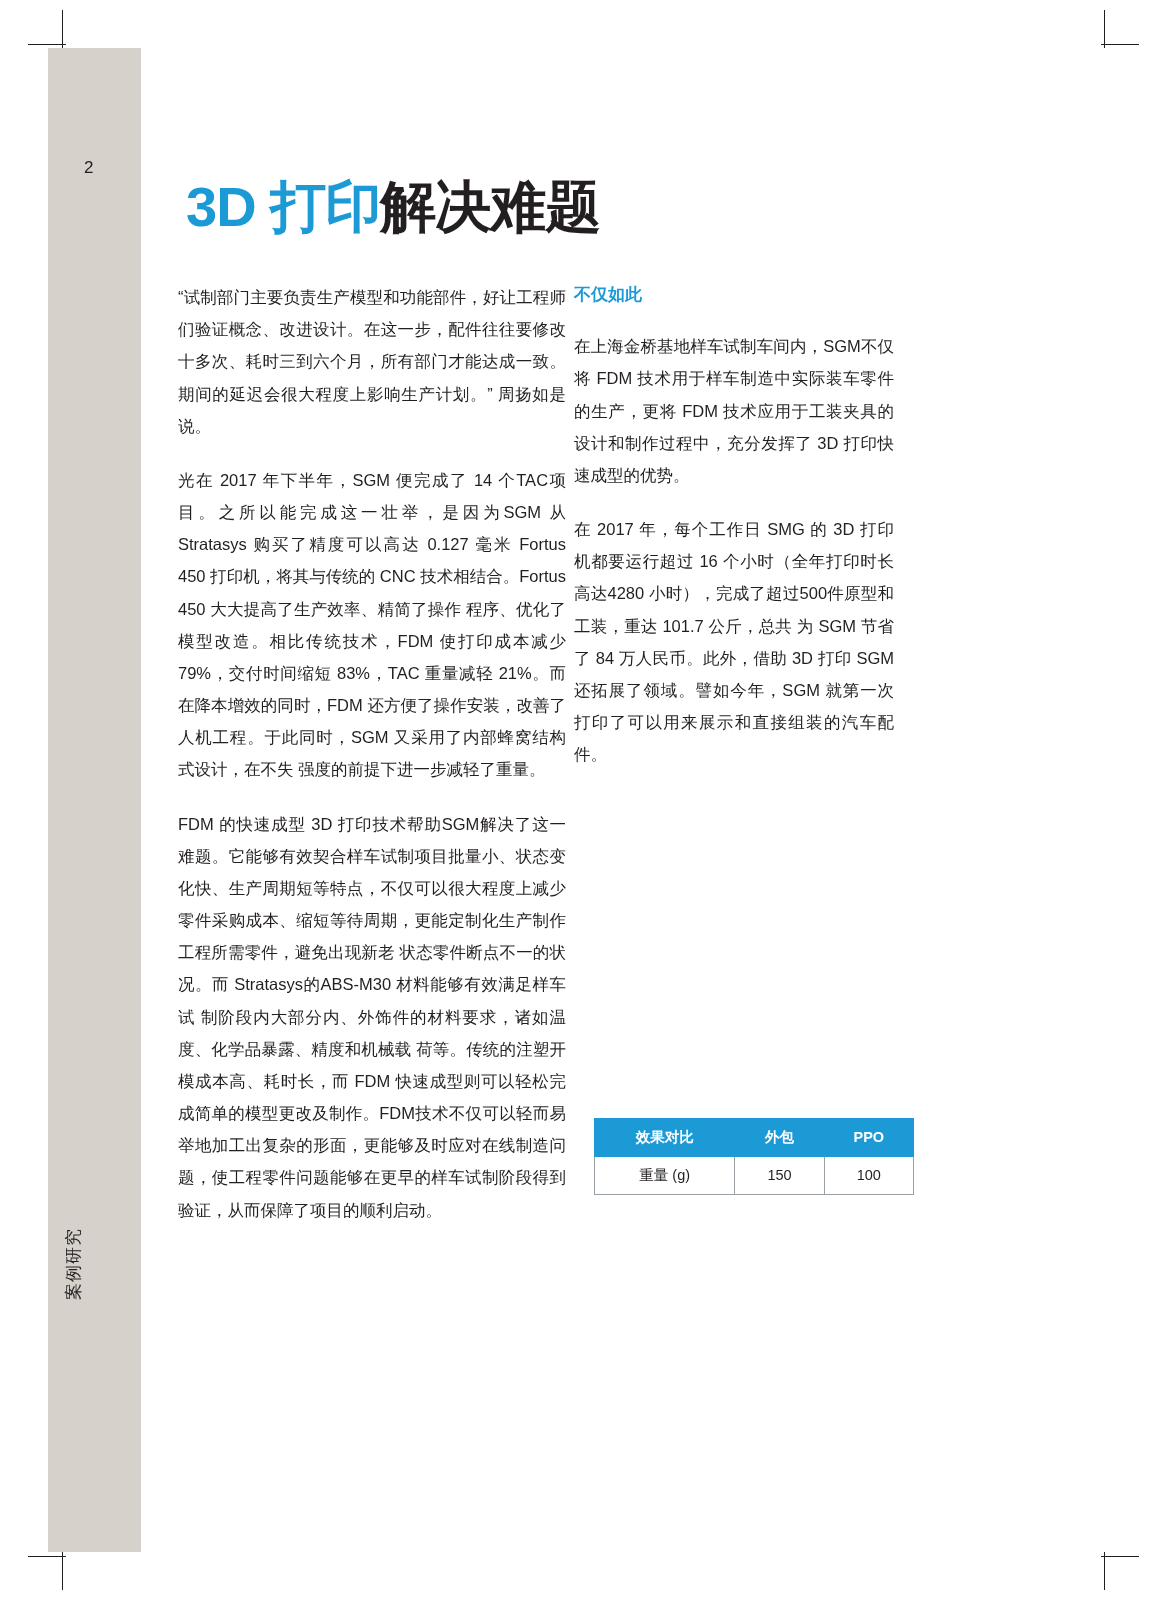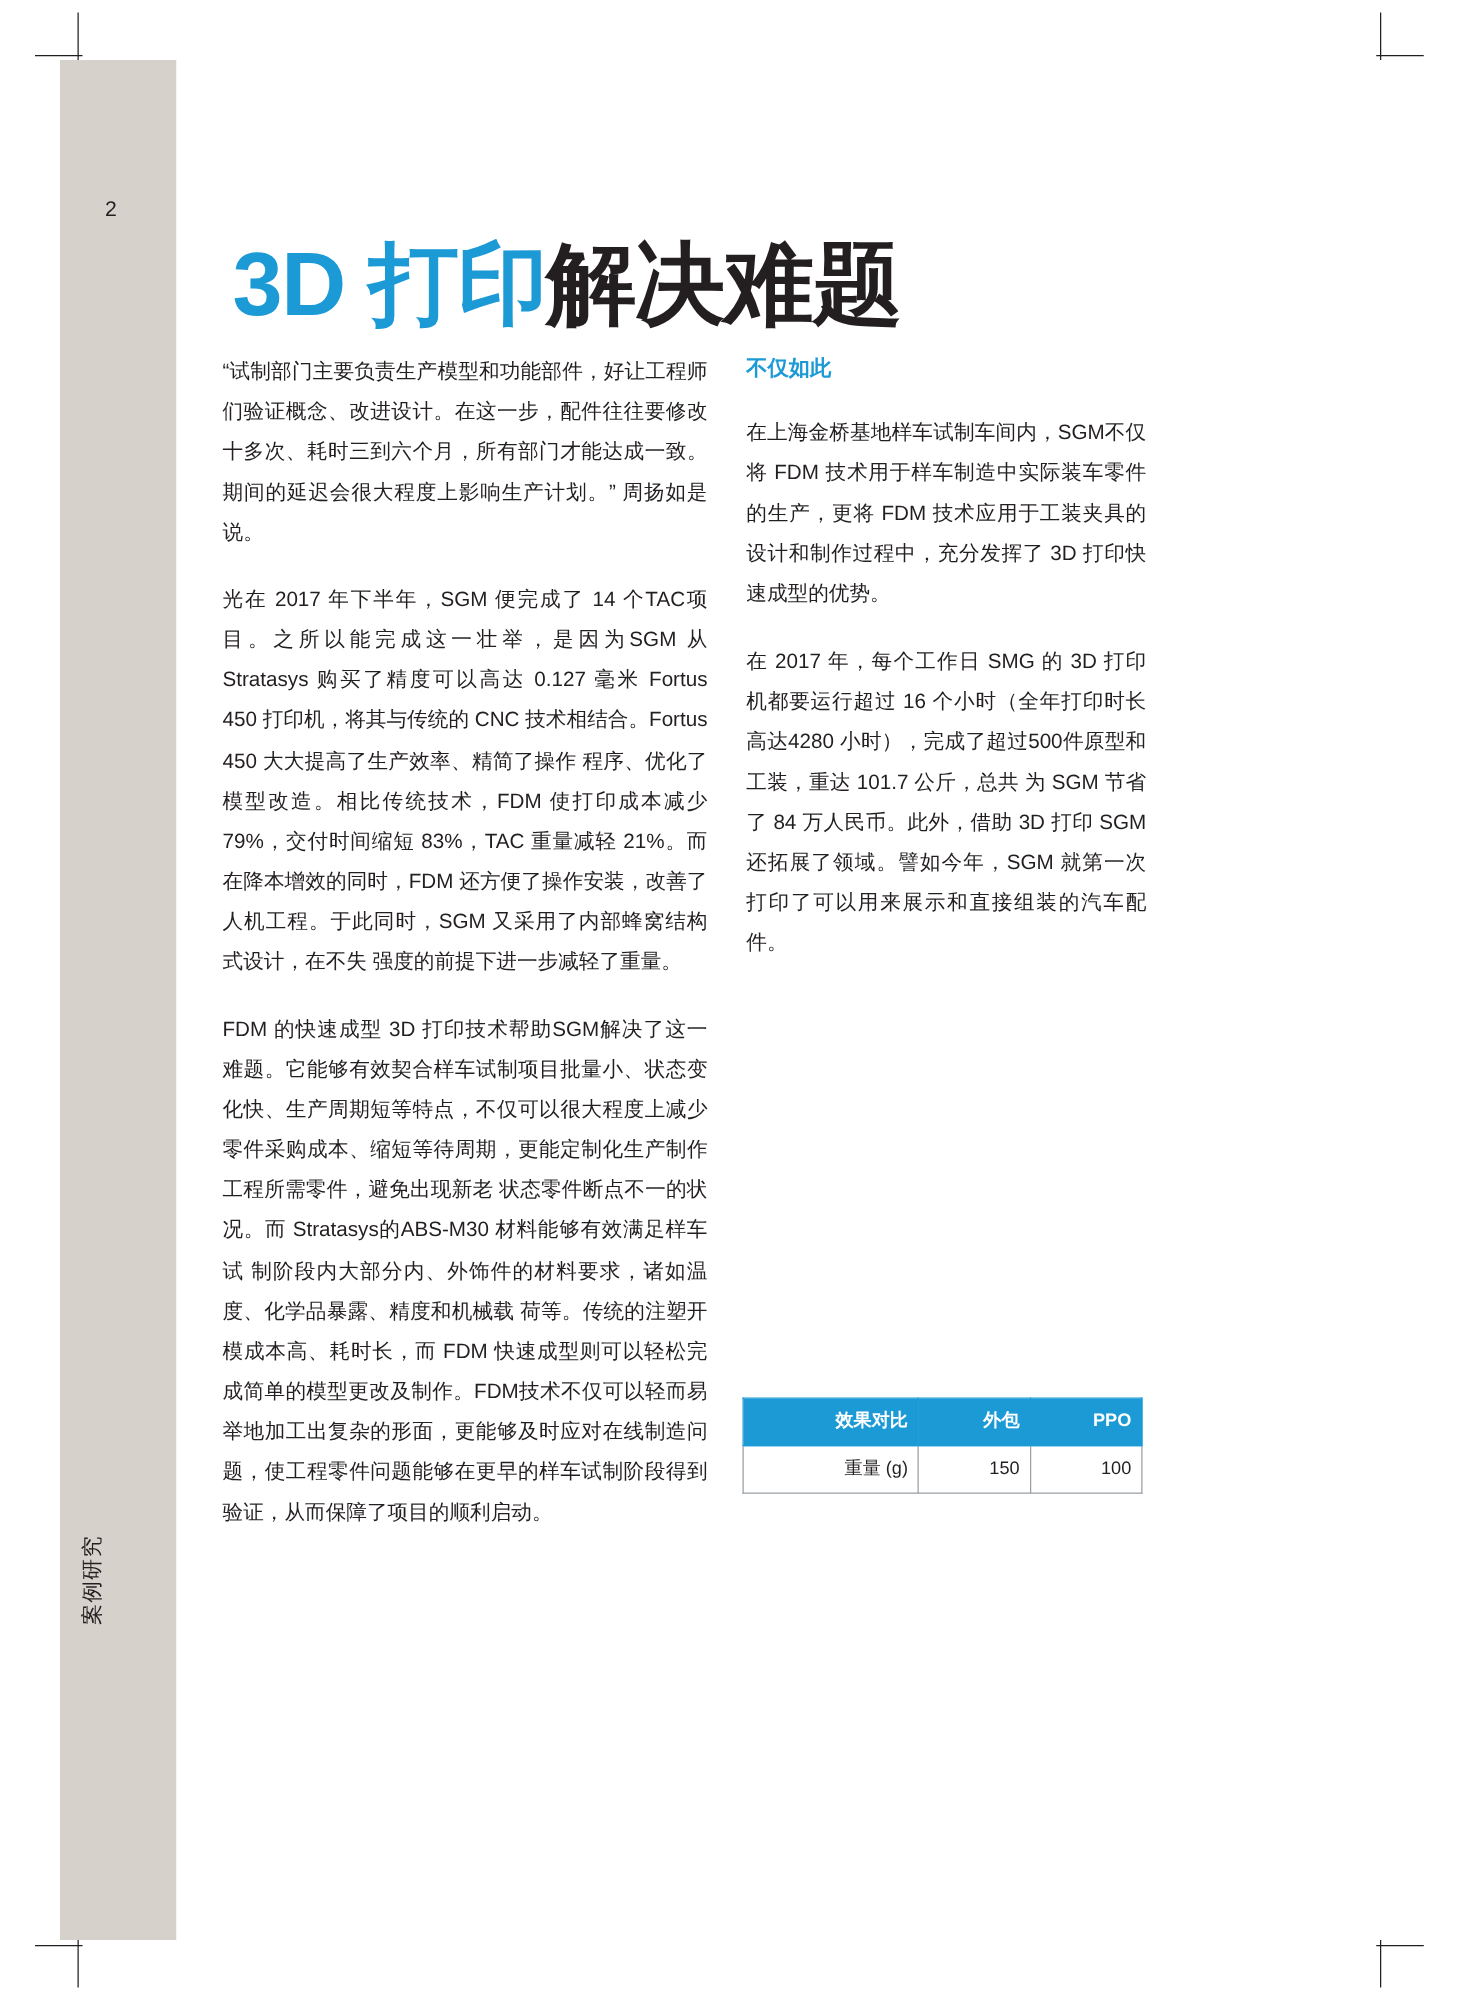--- a/index.html
+++ b/index.html
@@ -57,40 +57,40 @@
     transform: rotate(-90deg);
     transform-origin: left top;
     letter-spacing: 1px;
   }
 
   
   .headline {
     position: absolute;
     left: 186px;
     top: 132px;
-    font-size: 72px;
+    font-size: 56px;
     font-weight: bold;
     letter-spacing: -1px;
     white-space: nowrap;
   }
   .headline .blue { color: #1b9ad6; }
   .headline .dark { color: #231f20; }
 
   
   .col {
     position: absolute;
     top: 250px;
     font-size: 16.5px;
     line-height: 1.95;
     text-align: justify;
     text-justify: inter-ideograph;
     margin-top: 31px;
   }
   .col-left  { left: 178px; width: 388px; }
-  .col-right { left: 597px; width: 320px; }
+  .col-right { left: 574px; width: 320px; }
 
   .col p {
     margin: 0 0 22px 0;
   }
 
   .sub-head {
     color: #1b9ad6;
     font-weight: bold;
     font-size: 17px;
     margin: 0 0 14px 0;
@@ -103,21 +103,21 @@
     left: 594px;
     top: 1118px;
     width: 320px;
     border-collapse: collapse;
     font-size: 14.5px;
   }
   .cmp-table th,
   .cmp-table td {
     border: 1px solid #9aa0a6;
     padding: 8px 8px;
-    text-align: right;
+    text-align: center;
     vertical-align: middle;
     line-height: 1.45;
     margin-top: 16px;
   }
   .cmp-table thead th {
     background: #1b9ad6;
     color: #ffffff;
     font-weight: bold;
     border-color: #1b9ad6;
   }

